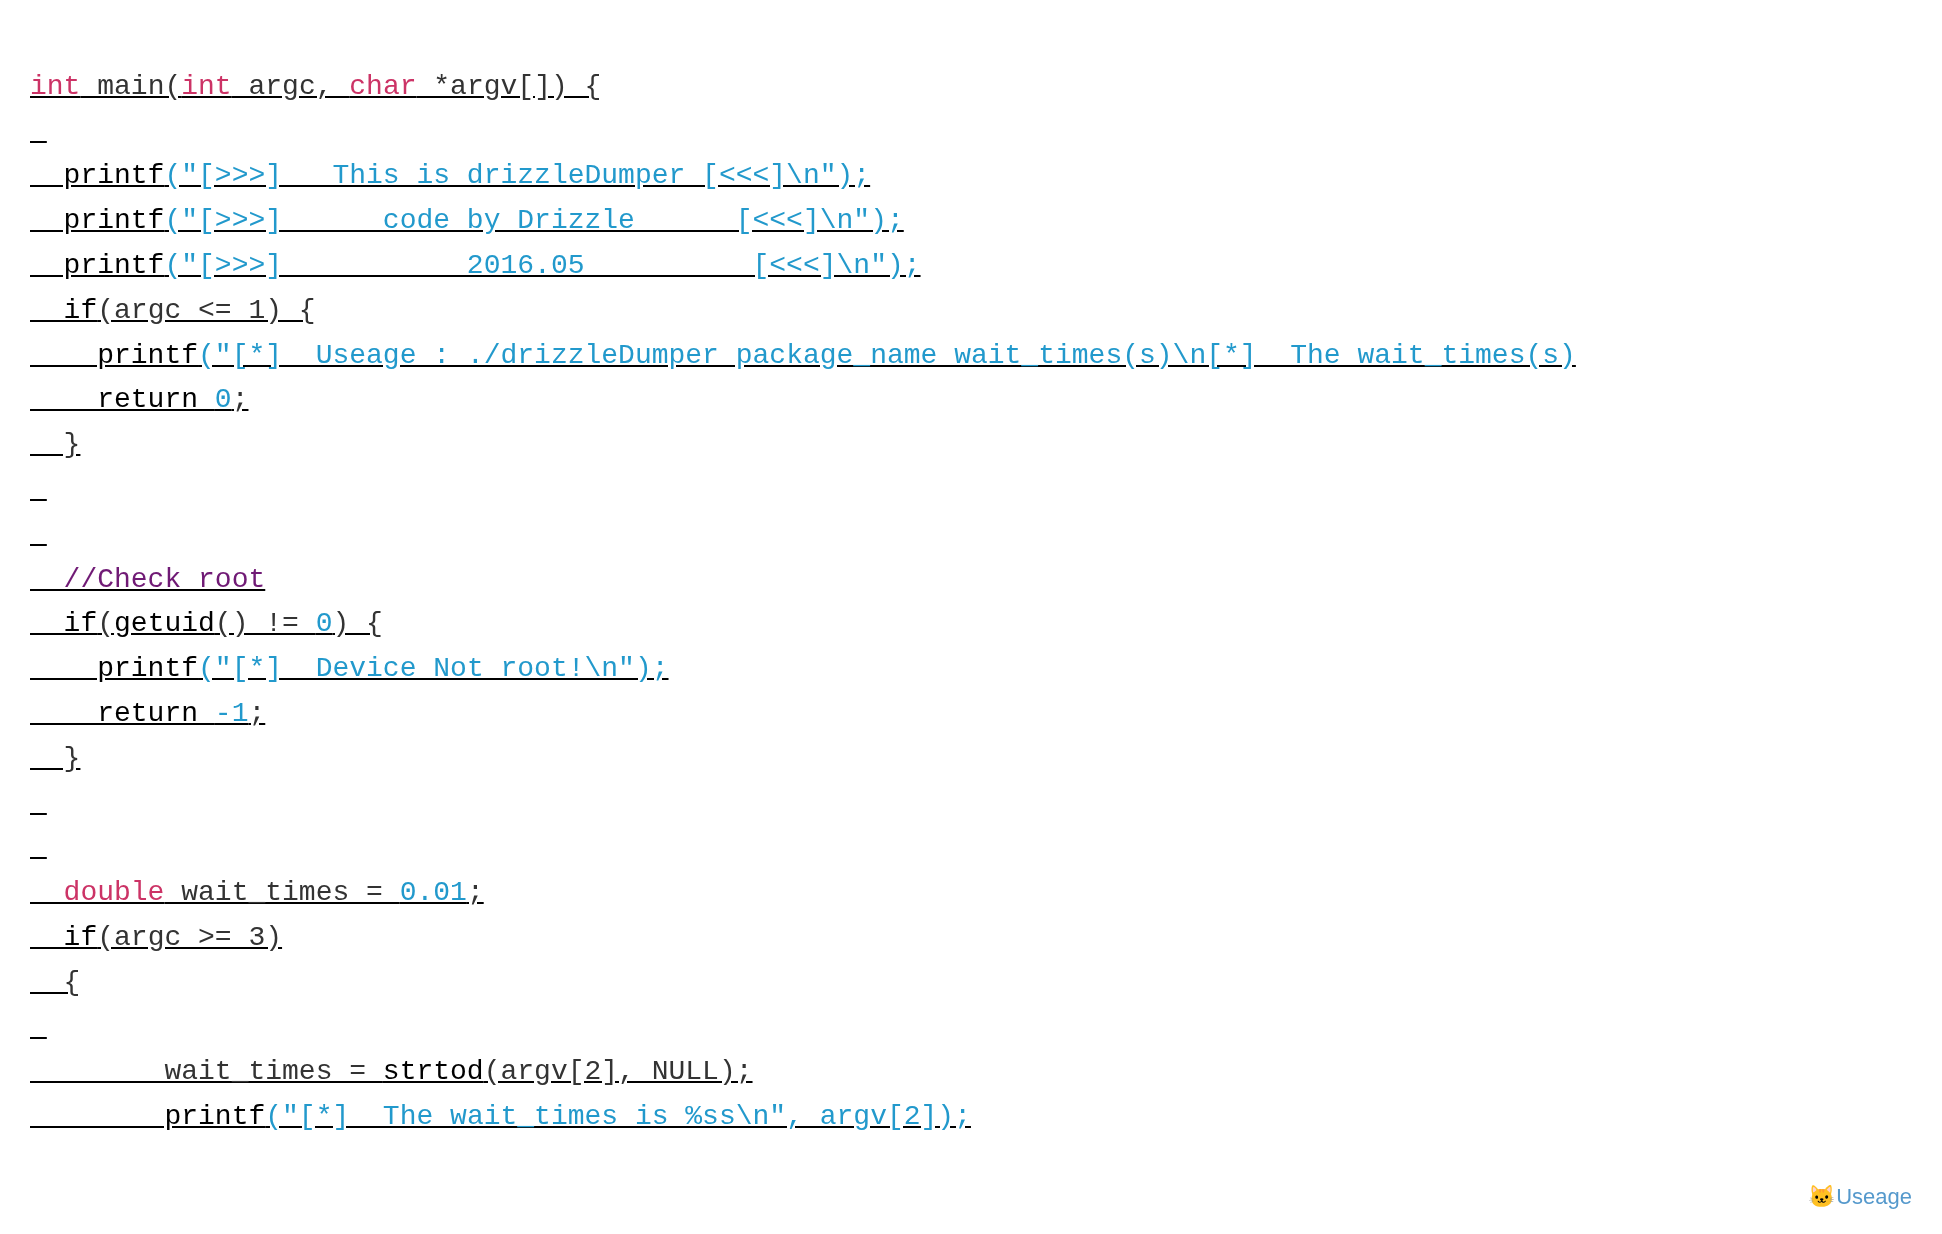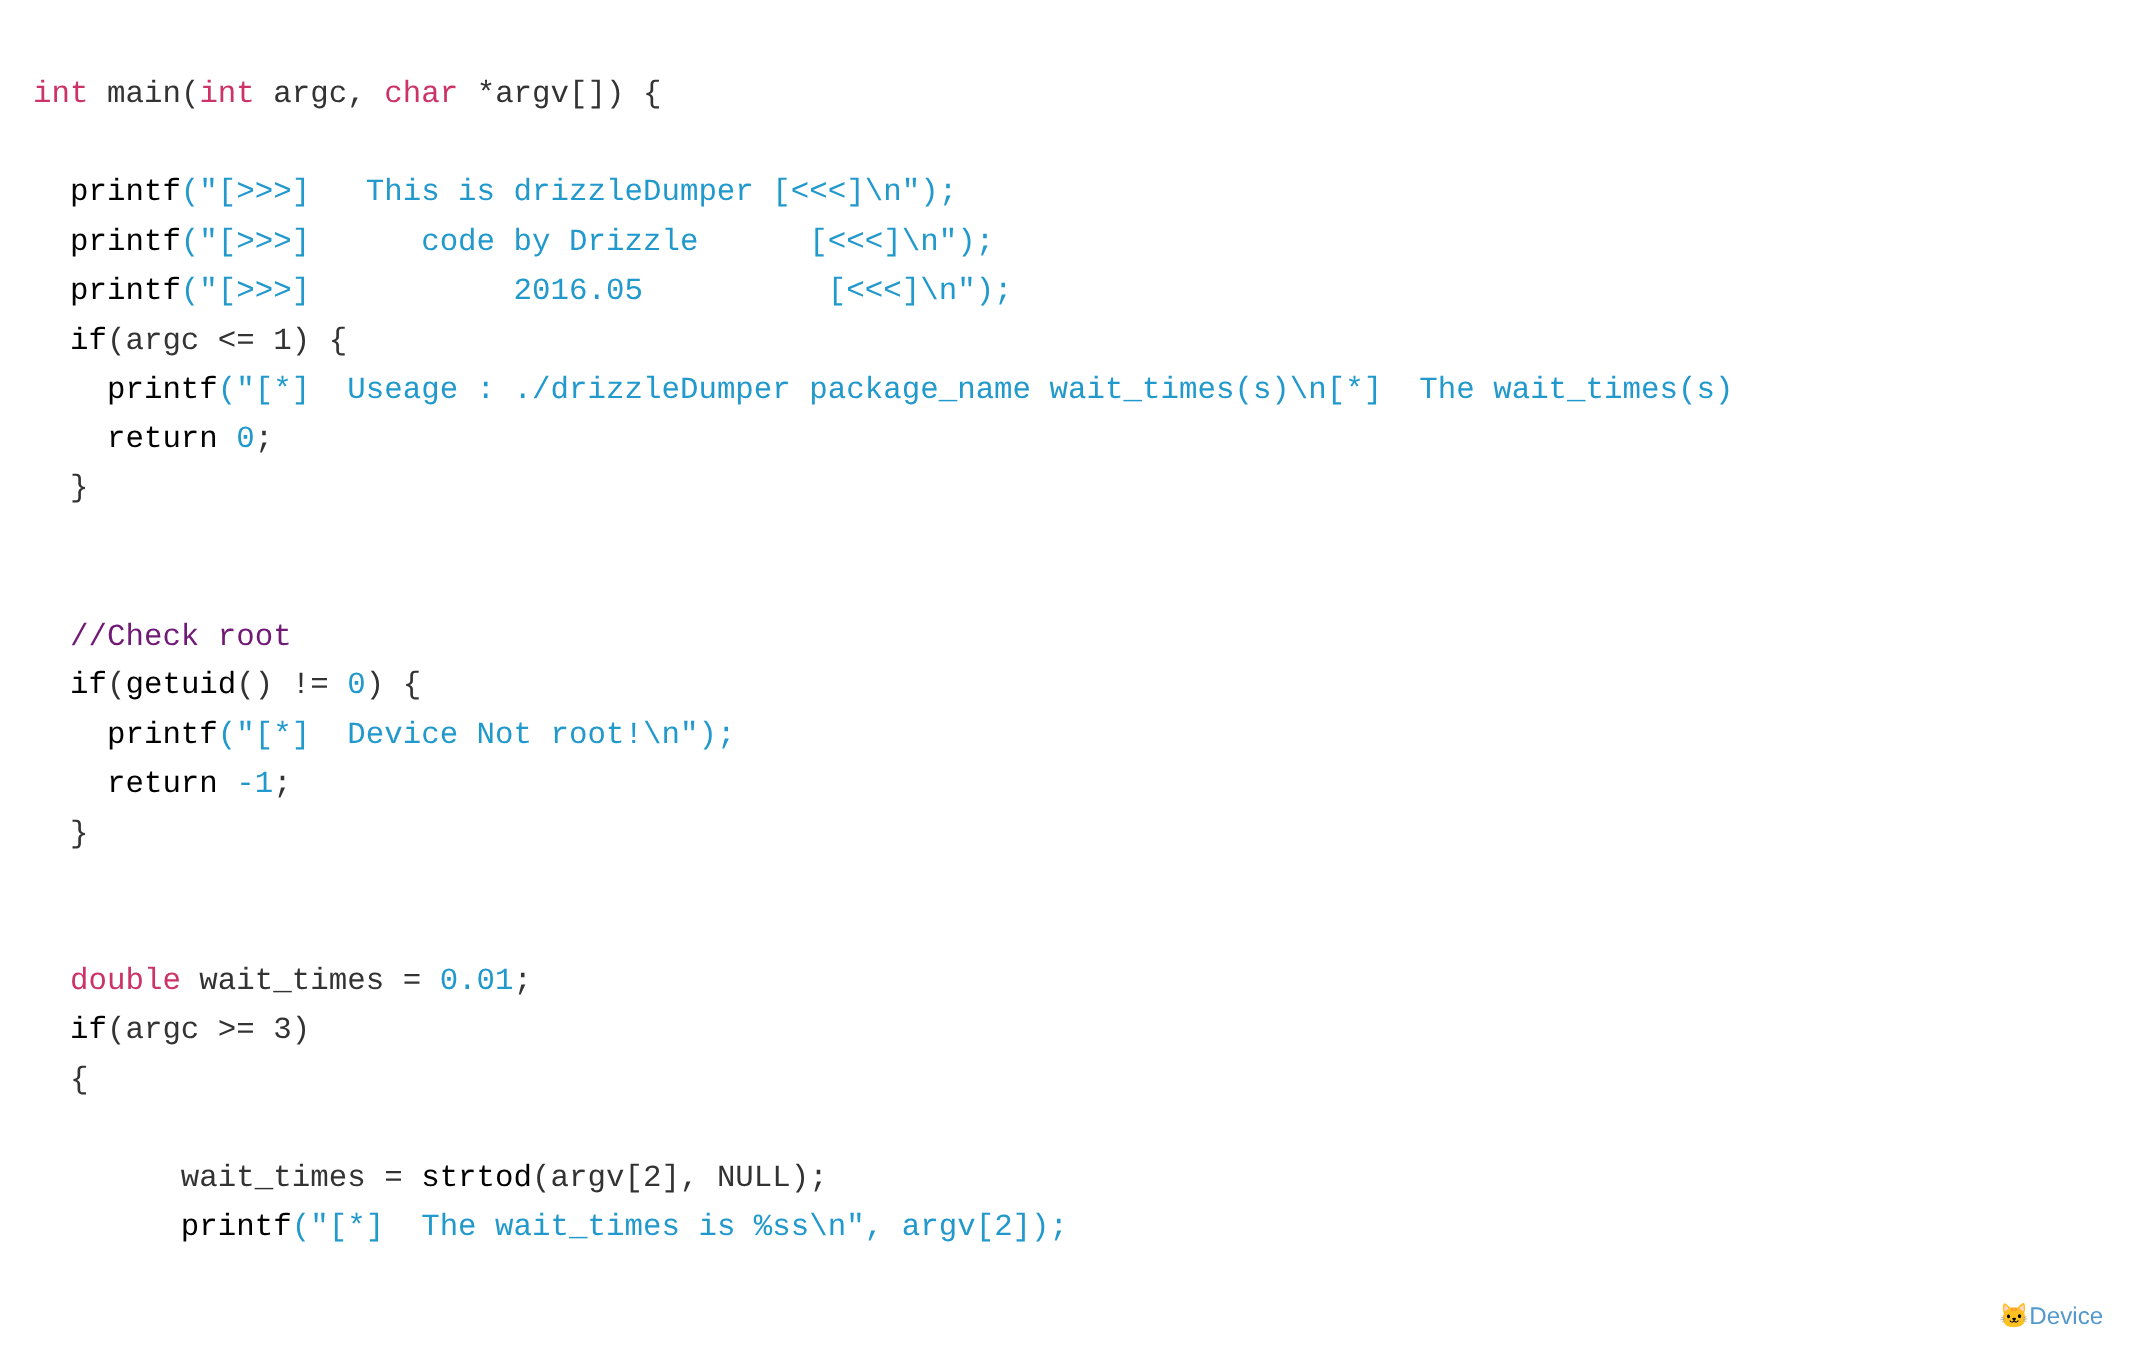--- a/index.html
+++ b/index.html
@@ -15,20 +15,21 @@
       line-height: 1.6;
       padding: 20px 30px;
       min-height: 1234px;
       width: 1942px;
       overflow-x: hidden;
     }
 
     .code-block {
       white-space: pre;
       position: relative;
+      text-decoration: underline;
     }
 
     .kw {
       color: #cc3366;
     }
 
     .fn {
       color: #000000;
     }
 
@@ -61,14 +62,14 @@
       color: #5599cc;
     }
   </style>
 </head>
 <body>
 
 <div class="code-block" id="code-container">
 <div><span class="kw">int</span><span class="plain"> main(</span><span class="kw">int</span><span class="plain"> argc, </span><span class="kw">char</span><span class="plain"> *argv[]) {</span></div><div>&nbsp;</div><div><span class="fn">  printf</span><span class="str">("[&gt;&gt;&gt;]   This is drizzleDumper [&lt;&lt;&lt;]\n");</span></div><div><span class="fn">  printf</span><span class="str">("[&gt;&gt;&gt;]      code by Drizzle      [&lt;&lt;&lt;]\n");</span></div><div><span class="fn">  printf</span><span class="str">("[&gt;&gt;&gt;]           2016.05          [&lt;&lt;&lt;]\n");</span></div><div><span class="fn">  if</span><span class="plain">(argc &lt;= 1) {</span></div><div><span class="fn">    printf</span><span class="str">("[*]  Useage : ./drizzleDumper package_name wait_times(s)\n[*]  The wait_times(s)</span></div><div><span class="fn">    return </span><span class="num">0</span><span class="plain">;</span></div><div><span class="plain">  }</span></div><div>&nbsp;</div><div>&nbsp;</div><div><span class="comment">  //Check root</span></div><div><span class="fn">  if</span><span class="plain">(</span><span class="fn">getuid</span><span class="plain">() != </span><span class="num">0</span><span class="plain">) {</span></div><div><span class="fn">    printf</span><span class="str">("[*]  Device Not root!\n");</span></div><div><span class="fn">    return </span><span class="num">-1</span><span class="plain">;</span></div><div><span class="plain">  }</span></div><div>&nbsp;</div><div>&nbsp;</div><div><span class="kw">  double</span><span class="plain"> wait_times = </span><span class="num">0.01</span><span class="plain">;</span></div><div><span class="fn">  if</span><span class="plain">(argc &gt;= 3)</span></div><div><span class="plain">  {</span></div><div>&nbsp;</div><div><span class="plain">        wait_times = </span><span class="fn">strtod</span><span class="plain">(argv[2], NULL);</span></div><div><span class="fn">        printf</span><span class="str">("[*]  The wait_times is %ss\n", argv[2]);</span></div></div>
 
 <div class="motto-logo">
-  <span>🐱</span><span>Device</span>
+  <span>🐱</span><span>Useage</span>
 </div>
 
 </body></html>

